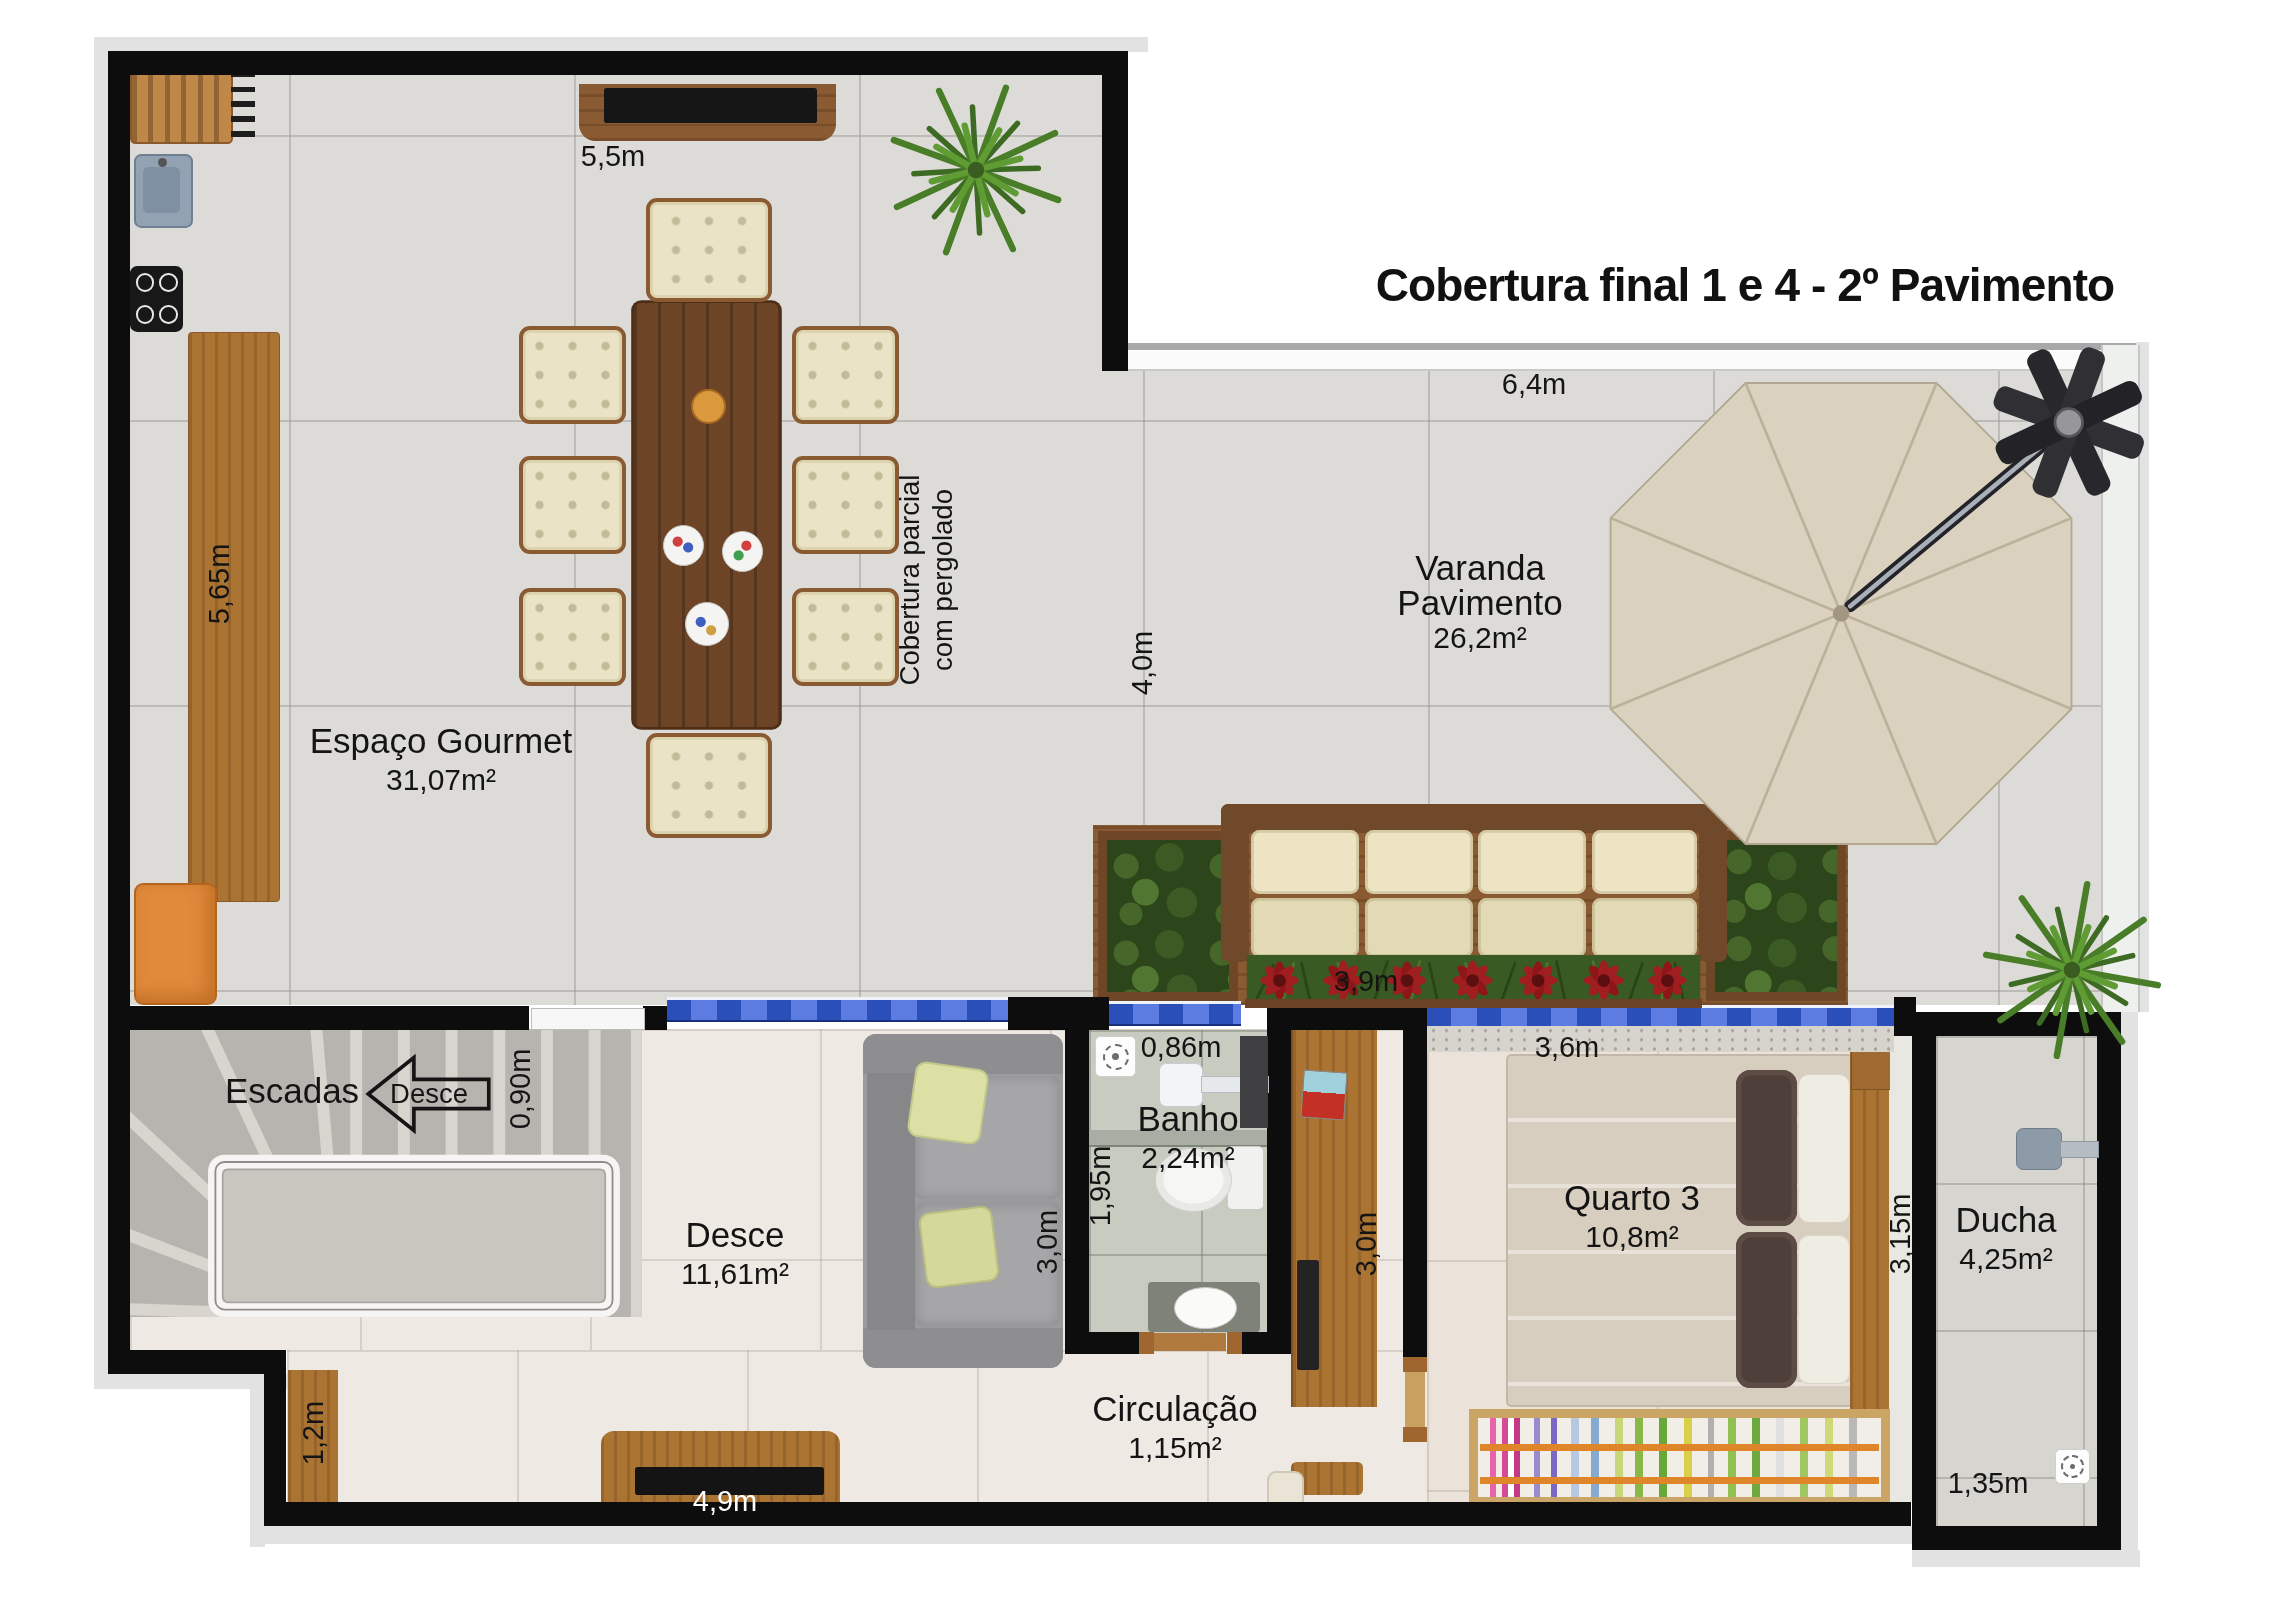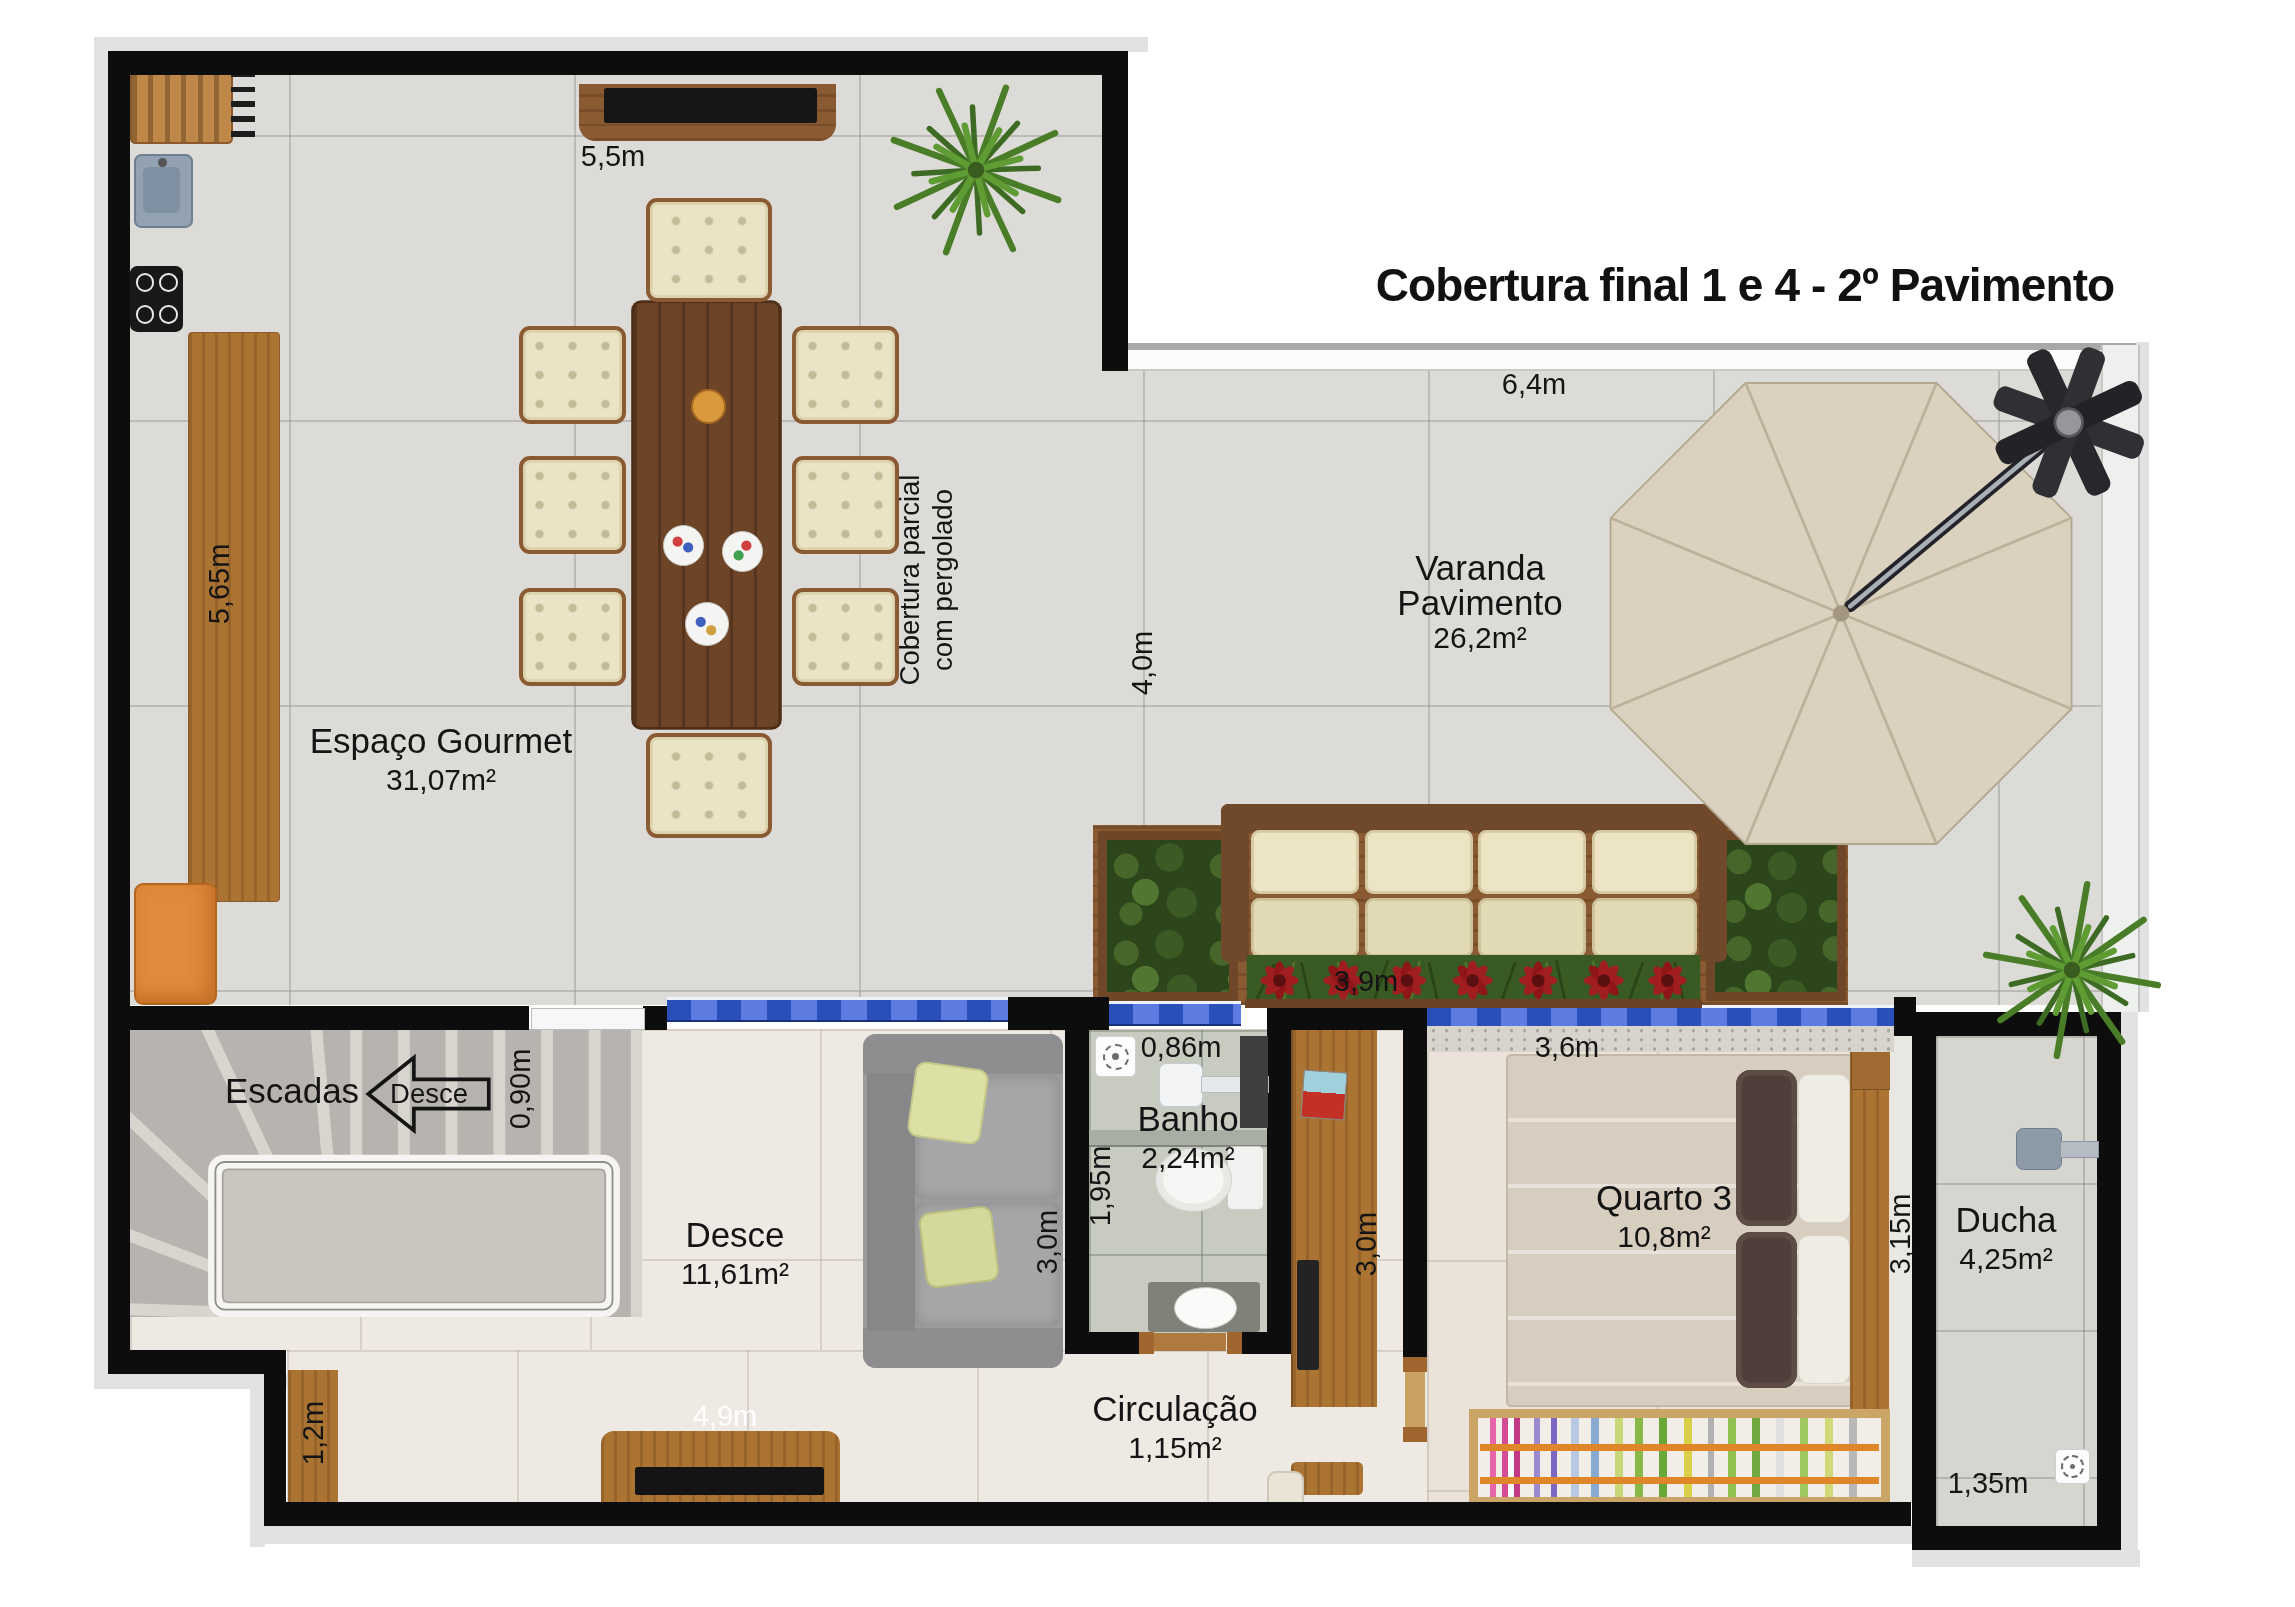--- a/index.html
+++ b/index.html
@@ -377,21 +377,21 @@
 <div class="abs" style="left:863px;top:1034px;width:200px;height:40px;background:#8e8e90;border-radius:13px 13px 0 0;z-index:2;"></div>
 <div class="abs" style="left:863px;top:1328px;width:200px;height:40px;background:#8e8e90;border-radius:0 0 13px 13px;z-index:2;"></div>
 <div class="abs" style="left:867px;top:1073px;width:48px;height:257px;background:#87878a;z-index:2;"></div>
 <div class="abs" style="left:915px;top:1076px;width:145px;height:123px;background:#a6a6a8;border-radius:7.3px;box-shadow:inset 0 0 13px rgba(0,0,0,.18);z-index:2;"></div>
 <div class="abs" style="left:915px;top:1203px;width:145px;height:123px;background:#a6a6a8;border-radius:7.3px;box-shadow:inset 0 0 13px rgba(0,0,0,.18);z-index:2;"></div>
 <div class="abs" style="left:911px;top:1065px;width:70px;height:72px;background:#dde0a4;border:2.8px solid #c3c78a;border-radius:11px;transform:rotate(8deg);z-index:2;"></div>
 <div class="abs" style="left:922px;top:1209px;width:70px;height:72px;background:#d4d89a;border:2.8px solid #babf80;border-radius:11px;transform:rotate(-7deg);z-index:2;"></div>
 
 <div class="abs wood" style="left:601px;top:1431px;width:239px;height:72px;border-radius:13px 13px 0 0;z-index:2;"></div>
 <div class="abs" actable="false" style="left:635px;top:1467px;width:189px;height:27.5px;background:#141414;border-radius:2.8px;z-index:2;"></div>
-<div class="dim w" style="left:725px;top:1416px;">4,9m</div>
+<div class="dim w" style="left:725px;top:1501px;">4,9m</div>
 
 <div class="abs wood" style="left:288px;top:1370px;width:50px;height:134px;z-index:2;"></div>
 <div class="dim v" style="left:313px;top:1433px;">1,2m</div>
 
 <div class="icon-round" style="left:1095px;top:1036px;width:39px;height:39px;">
   <div class="c">
       <div class="d"></div>
     </div>
 </div>
 <div class="abs" style="left:1159px;top:1063px;width:42px;height:42px;background:#f2f4f6;border:1.8px solid #c8ccd2;border-radius:7.3px;z-index:4;"></div>
@@ -449,21 +449,21 @@
   <div class="rarea" style="margin-top:-3.7px;">26,2m²</div>
 </div>
 <div class="rlabel" style="left:735px;top:1253px;">
   <div class="rname">Desce</div>
   <div class="rarea">11,61m²</div>
 </div>
 <div class="rlabel" style="left:1170px;top:1137px;margin-left:18px;">
   <div class="rname">Banho</div>
   <div class="rarea">2,24m²</div>
 </div>
-<div class="rlabel" style="left:1632px;top:1216px;margin-left:32px;">
+<div class="rlabel" style="left:1632px;top:1216px;">
   <div class="rname">Quarto 3</div>
   <div class="rarea">10,8m²</div>
 </div>
 <div class="rlabel" style="left:2006px;top:1238px;">
   <div class="rname">Ducha</div>
   <div class="rarea">4,25m²</div>
 </div>
 <div class="rlabel" style="left:1175px;top:1427px;">
   <div class="rname">Circulação</div>
   <div class="rarea">1,15m²</div>

